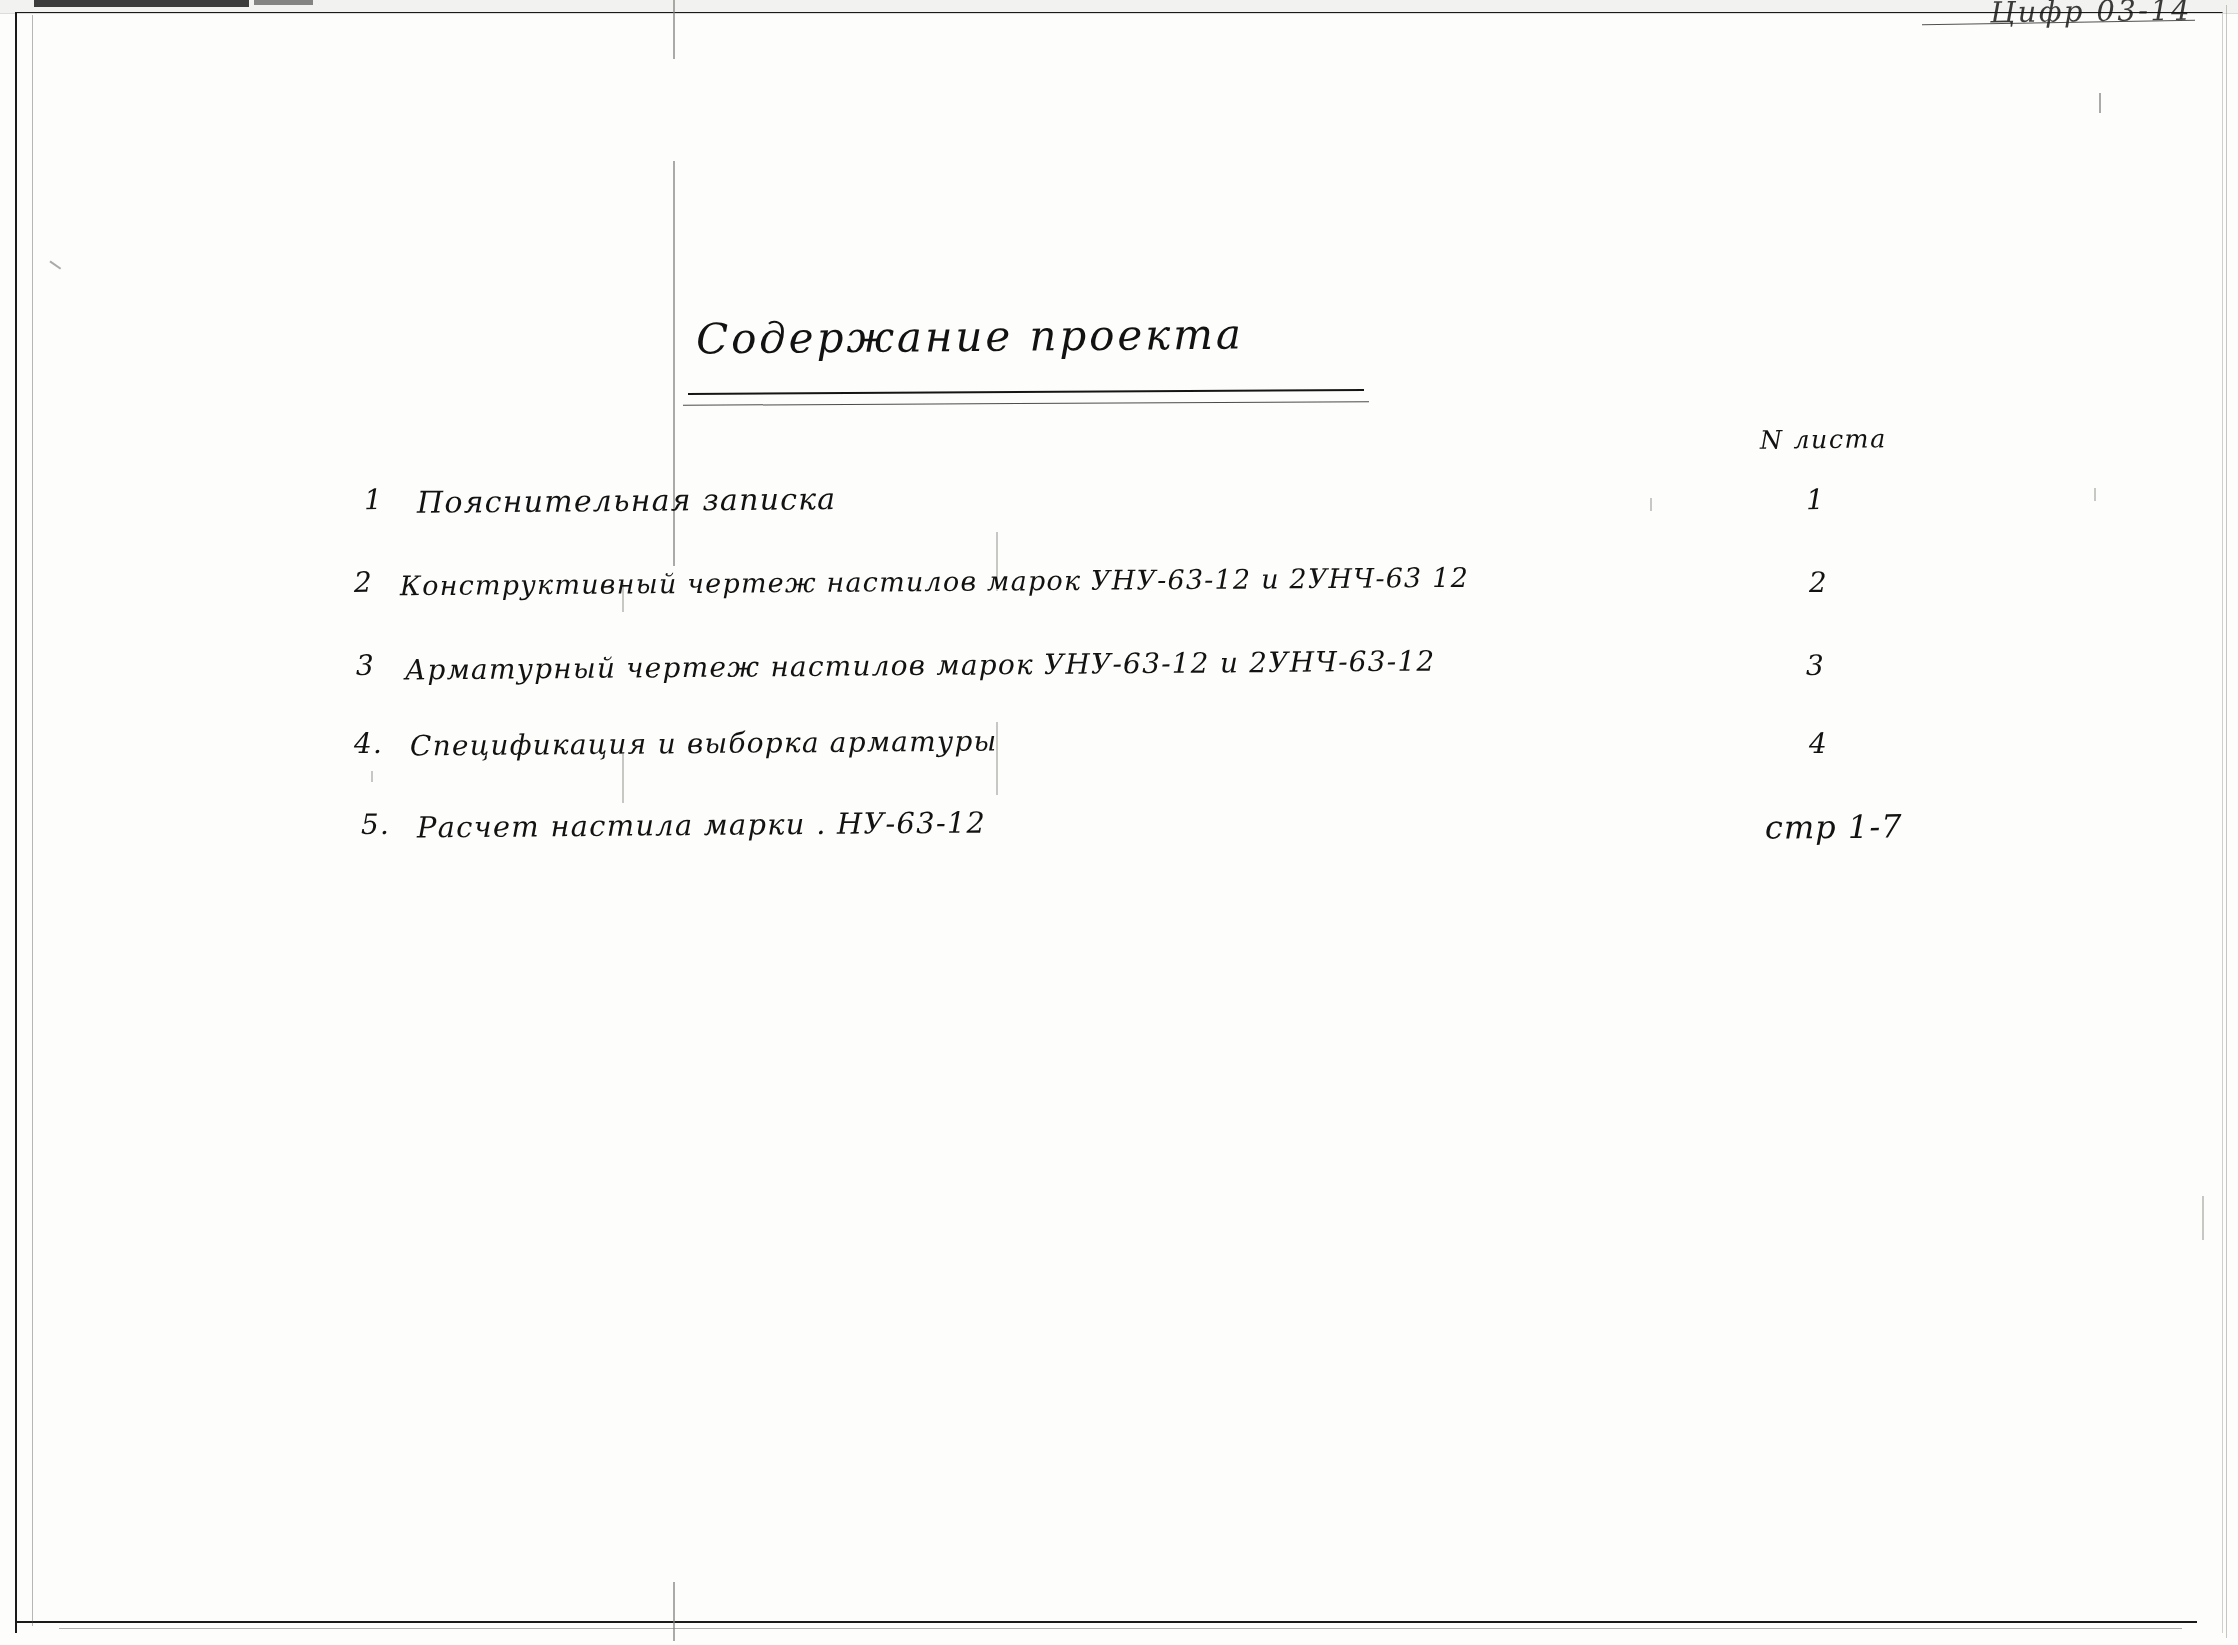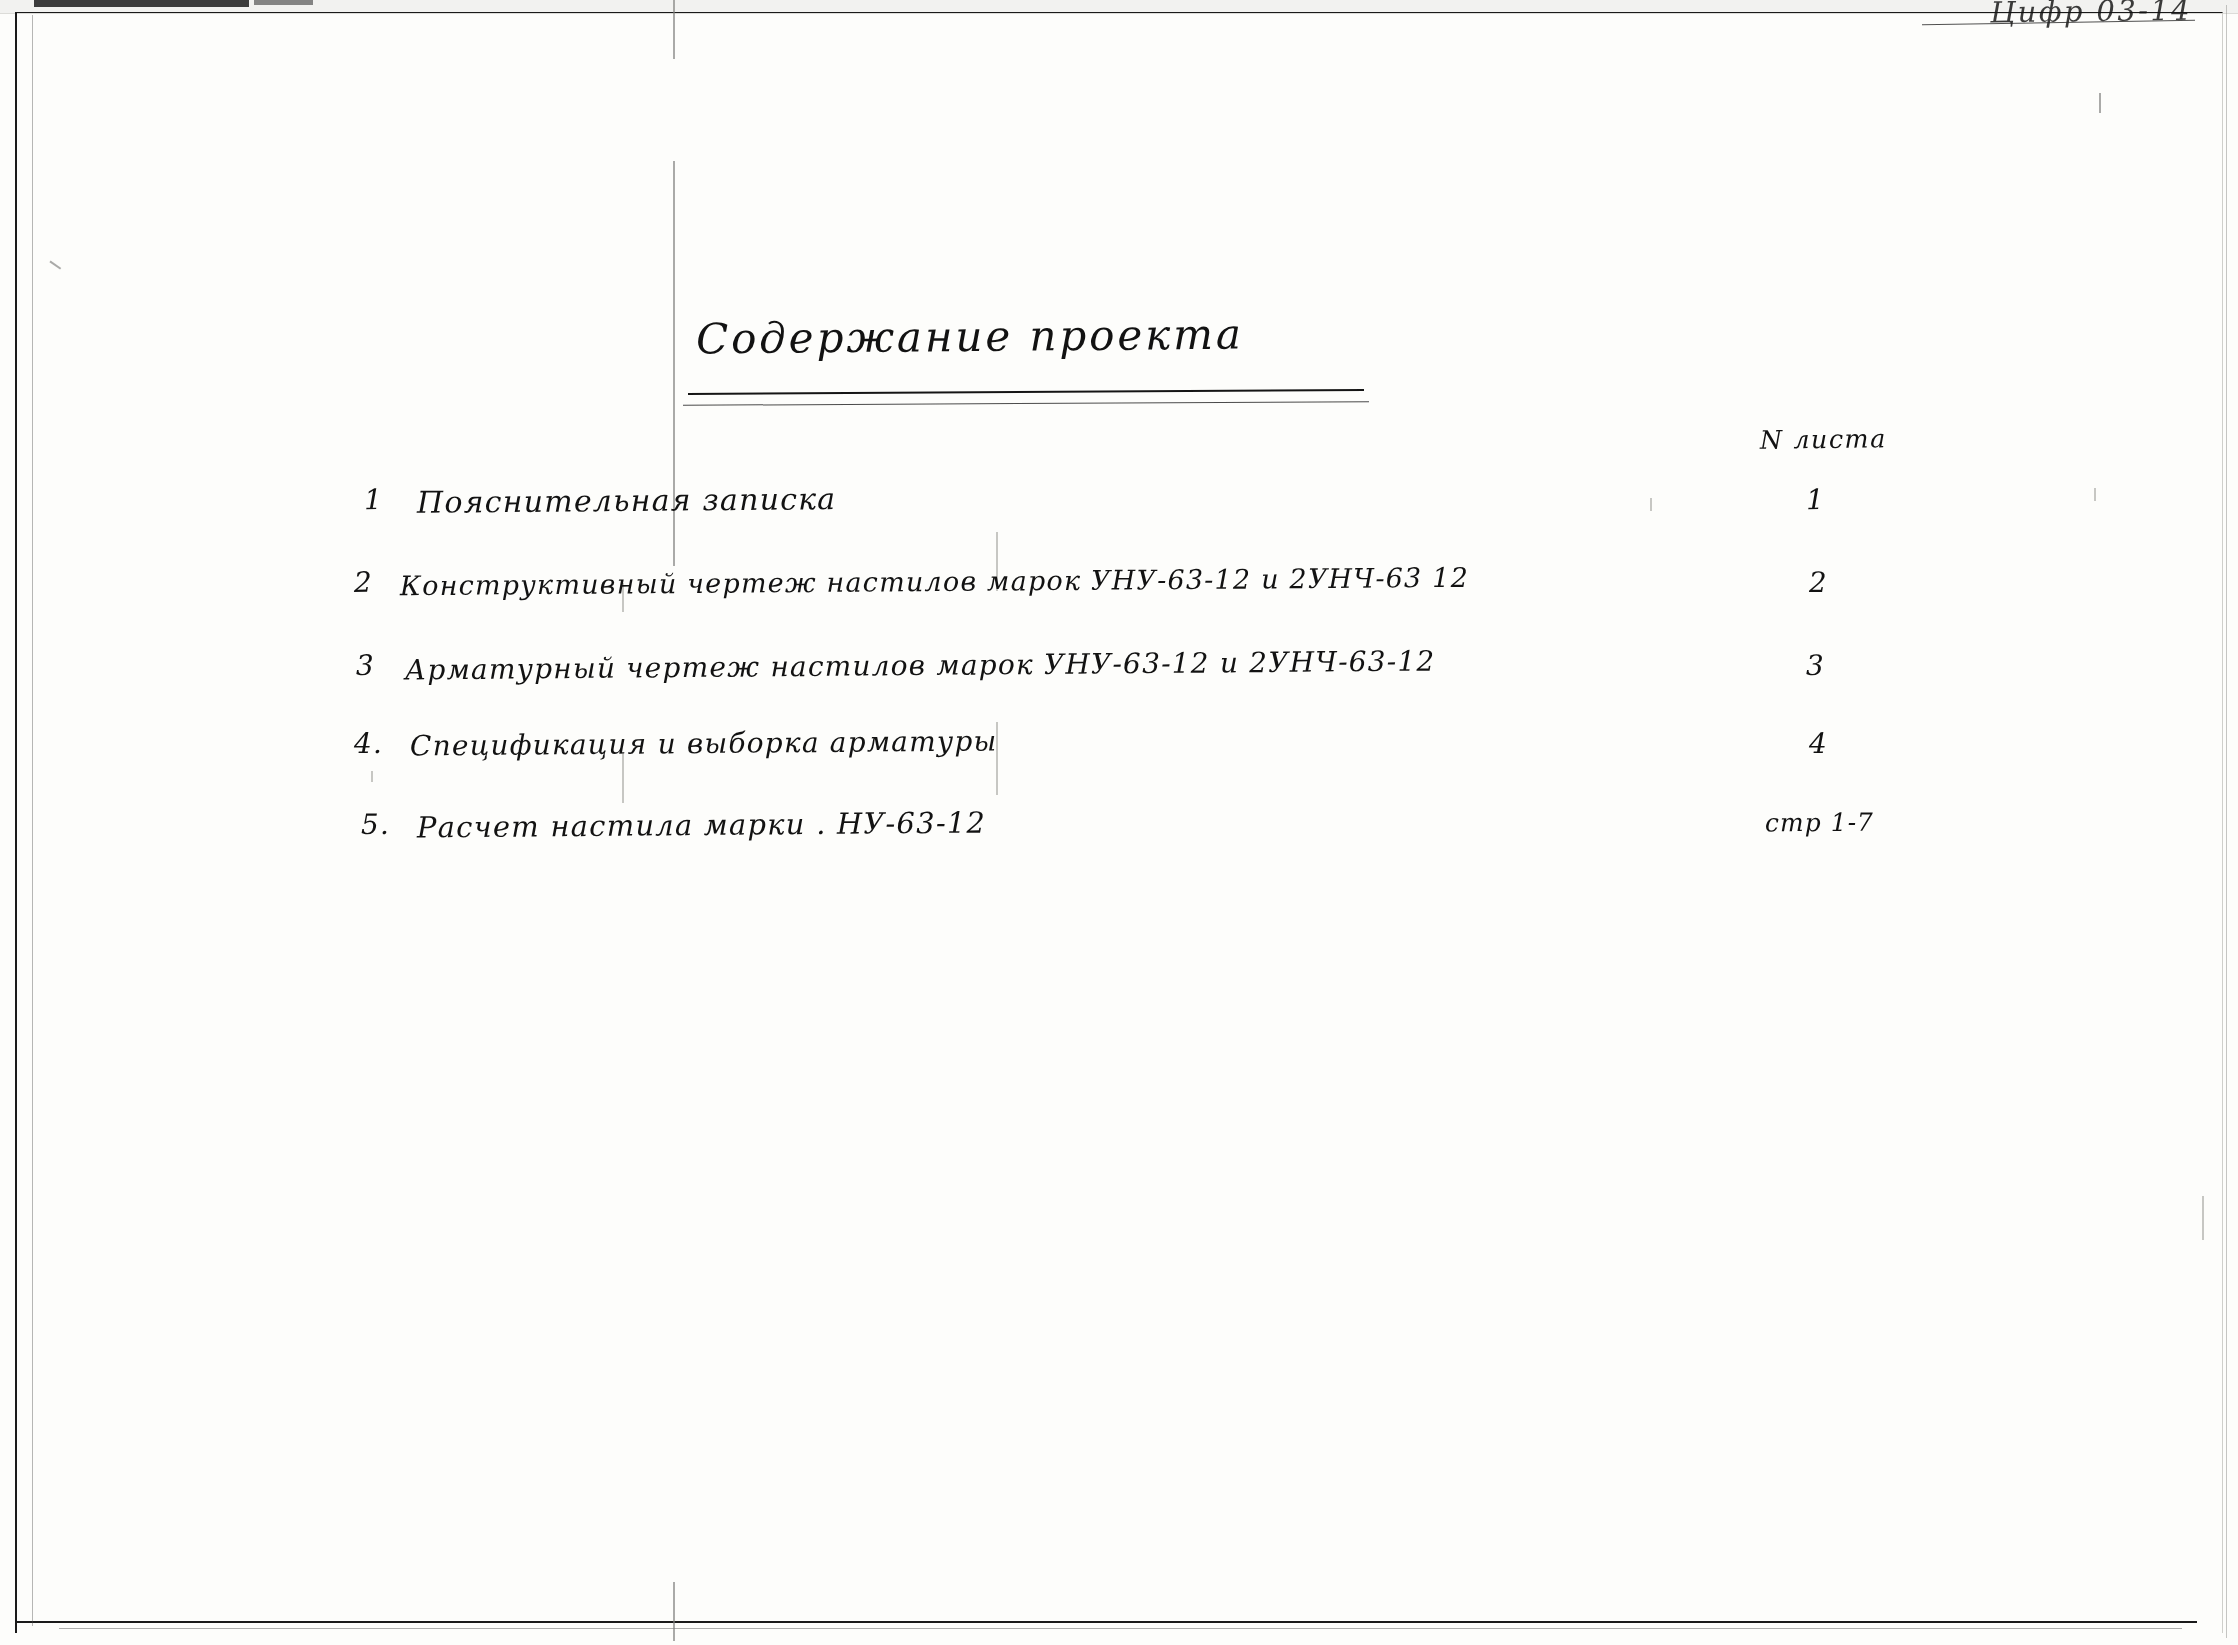--- a/index.html
+++ b/index.html
@@ -209,21 +209,21 @@
   #row-2 .toc-num  { left: 356px; transform: rotate(-0.6deg); }
   #row-2 .toc-text { left: 405px; font-size: 28px; transform: rotate(-0.5deg); }
   #row-2 .toc-page { left: 1806px; transform: rotate(-0.4deg); }
 
   #row-3 .toc-num  { left: 354px; transform: rotate(-0.5deg); }
   #row-3 .toc-text { left: 410px; font-size: 28px; transform: rotate(-0.5deg); }
   #row-3 .toc-page { left: 1809px; transform: rotate(-0.4deg); }
 
   #row-4 .toc-num  { left: 361px; transform: rotate(-0.5deg); }
   #row-4 .toc-text { left: 417px; font-size: 29px; transform: rotate(-0.5deg); }
-  #row-4 .toc-page { left: 1765px; font-size: 25px; transform: rotate(-0.5deg); }
+  #row-4 .toc-page { left: 1765px; font-size: 32px; transform: rotate(-0.5deg); }
 
   
   .pencil {
     position: absolute;
     background: #9a9a96;
     opacity: .55;
   }
 </style>
 </head>
 <body>

